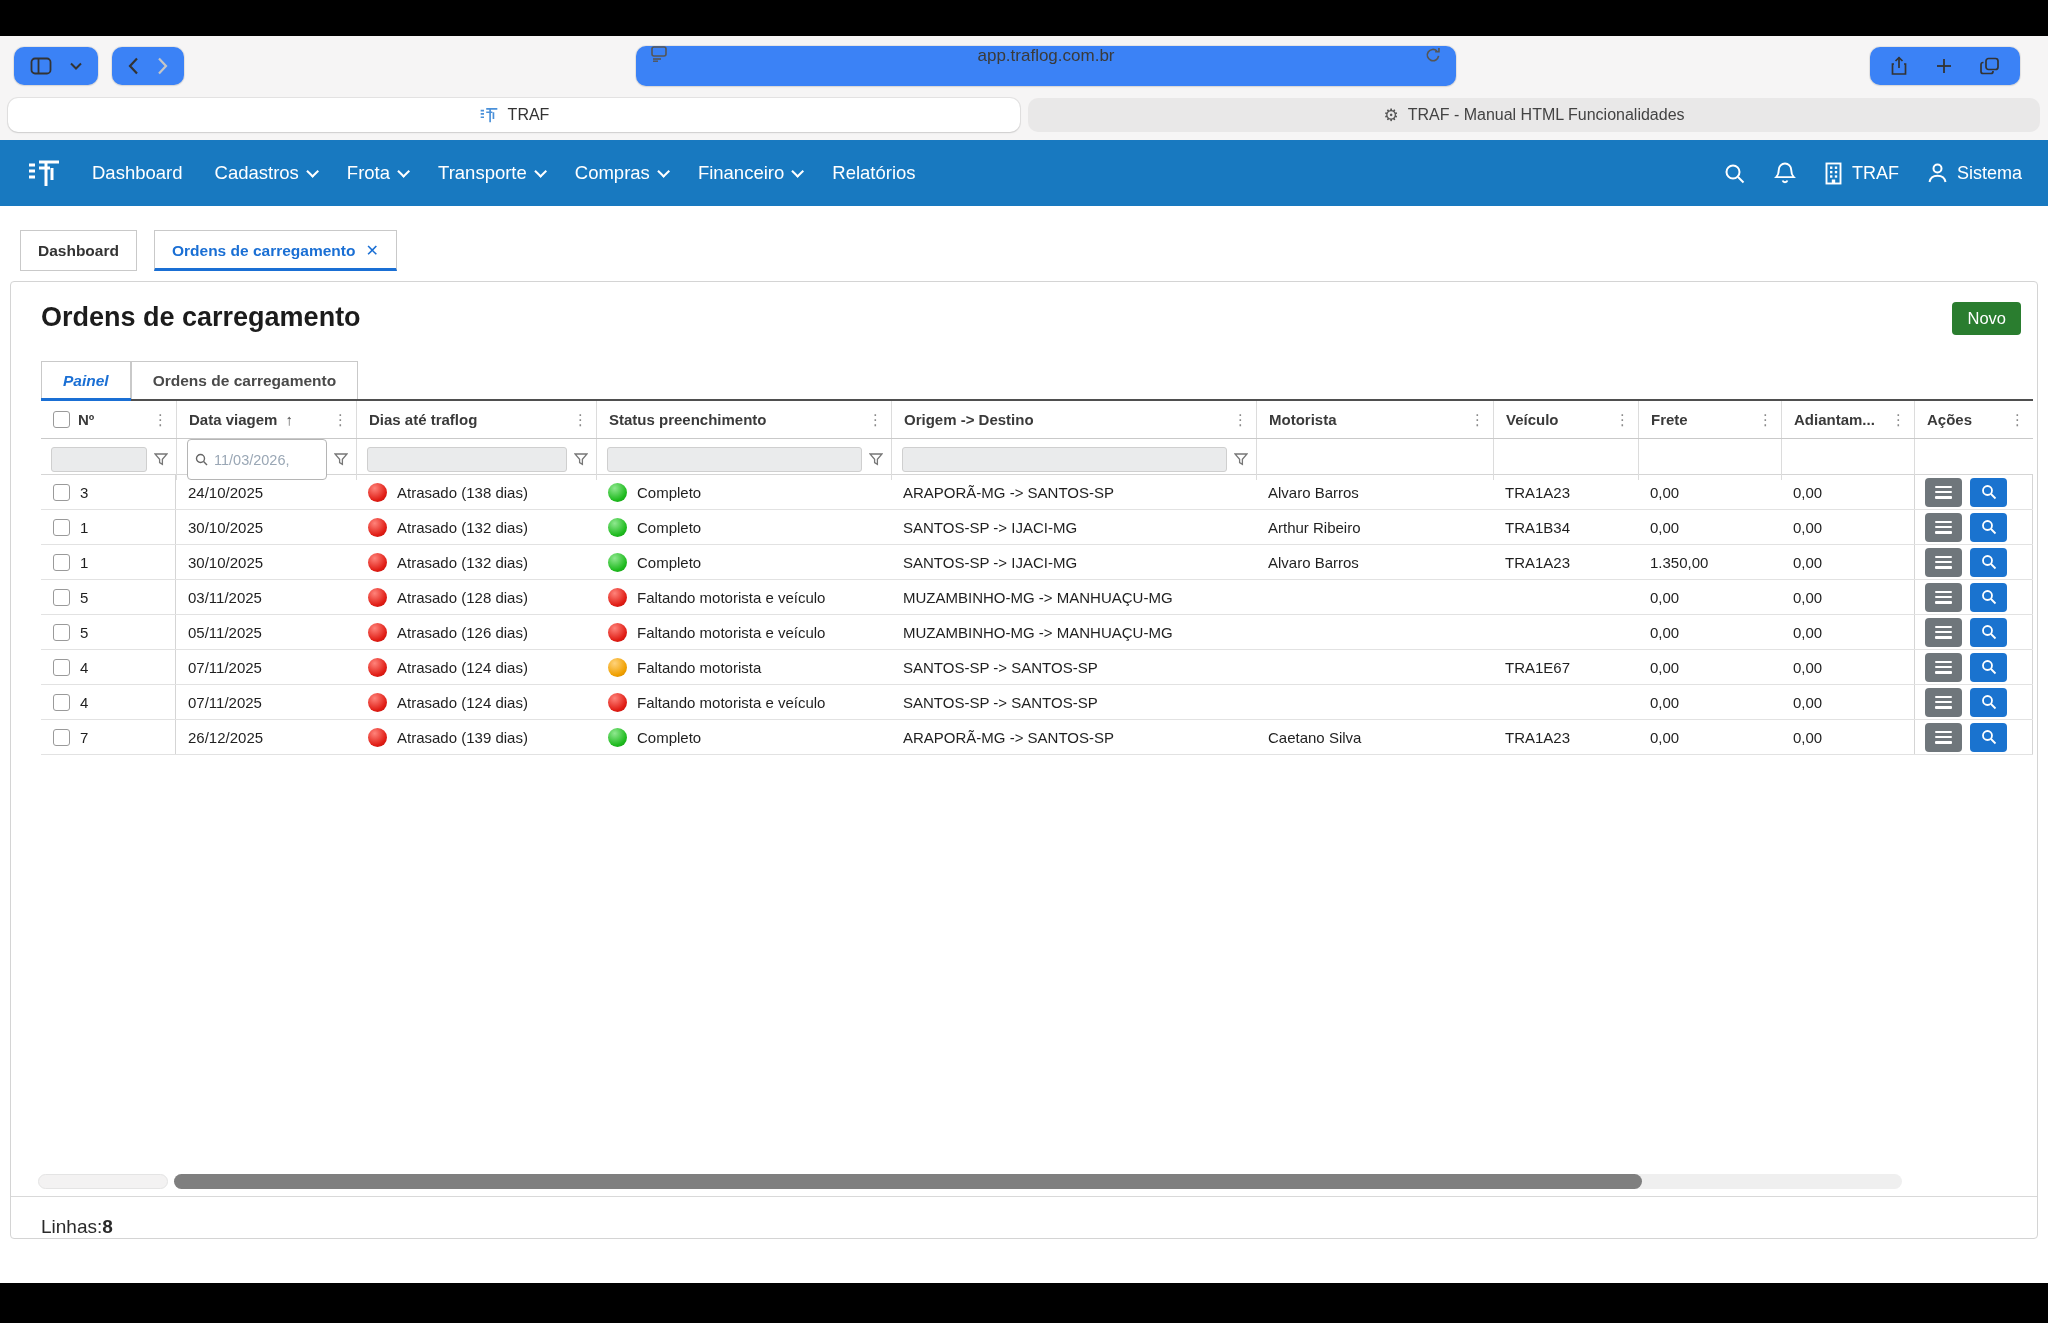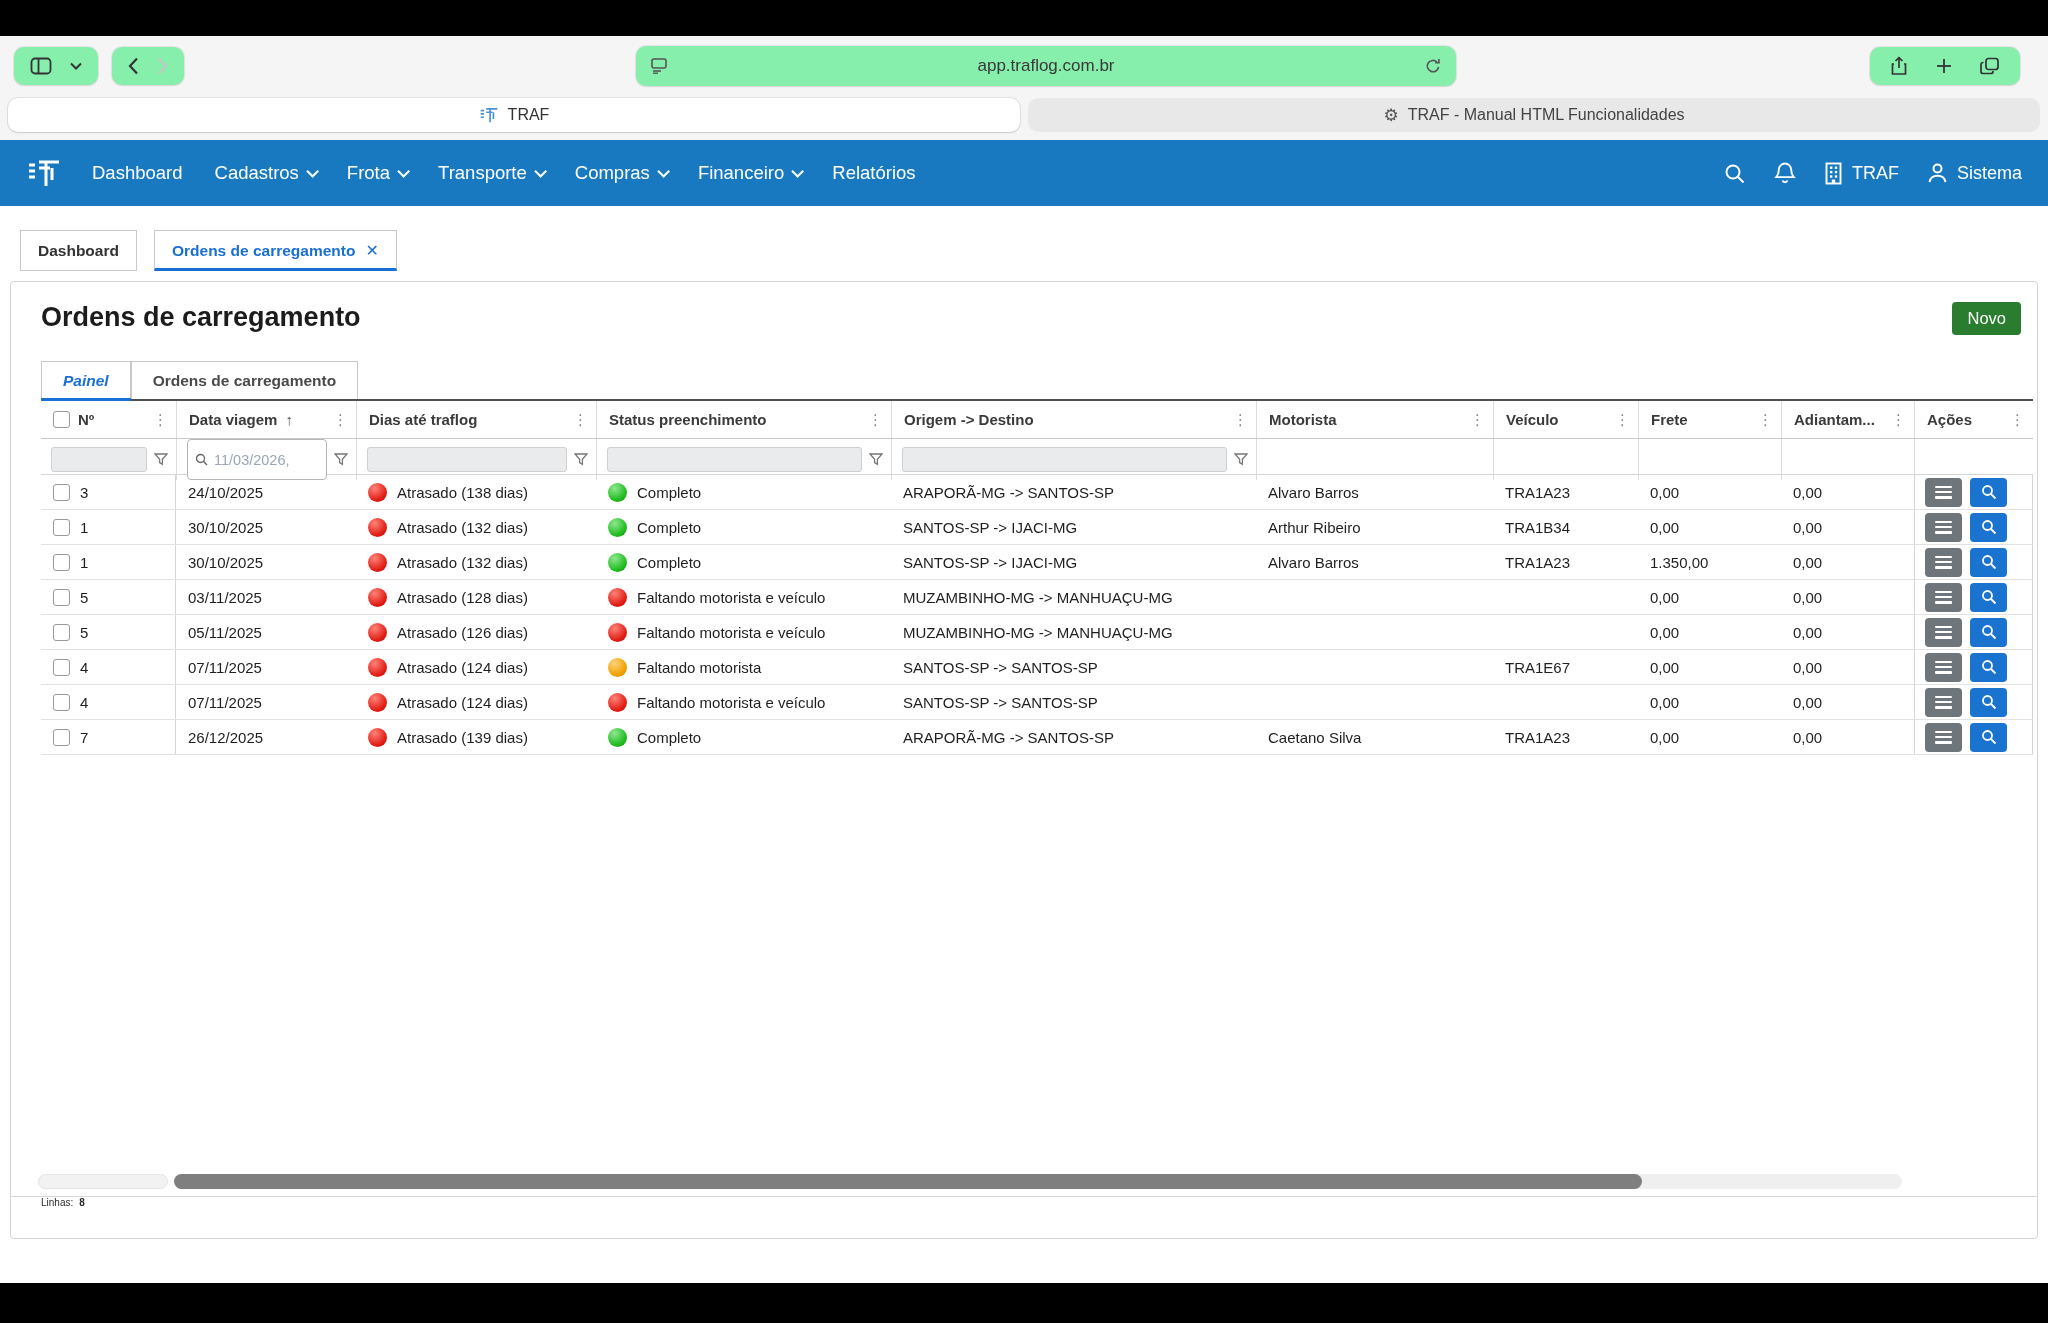--- a/index.html
+++ b/index.html
@@ -5,22 +5,22 @@
   * { margin:0; padding:0; box-sizing:border-box; }
   html,body { width:2048px; height:1323px; overflow:hidden; background:#000;
     font-family:"Liberation Sans","DejaVu Sans",sans-serif; cursor:default; }
   .letterbox { width:100%; background:#000; }
   .lb-top { height:36px; }
   .lb-bottom { height:40px; position:absolute; bottom:0; left:0; }
   .screen { width:2048px; height:1247px; background:#ffffff; display:flex; flex-direction:column; }
 
   
   .toolbar { height:60px; background:#f6f5f5; display:flex; align-items:center; padding:0 14px; position:relative; }
-  .pill { background:#86efac; border-radius:10px; box-shadow:0 0 0 1px rgba(0,0,0,.06),0 1px 2px rgba(0,0,0,.08);
-    height:38px; display:flex; align-items:center; justify-content:center; }
+  .pill { background:#3b82f6; border-radius:10px; box-shadow:0 0 0 1px rgba(0,0,0,.06),0 1px 2px rgba(0,0,0,.08);
+    height:38px; display:flex; justify-content:center; }
   .tb-group { gap:10px; padding:0 12px; margin-right:14px; }
   .tb-btn { display:flex; align-items:center; justify-content:center; padding:0 4px; }
   .urlpill { position:absolute; left:636px; width:820px; height:40px; padding:0 14px; justify-content:space-between; }
   .url-text { font-size:17px; color:#3a3a3a; }
   .tb-right { position:absolute; right:14px; gap:20px; padding:0 16px; }
 
   .tabstrip { height:44px; background:#f6f5f5; display:flex; gap:8px; padding:2px 8px 8px; }
   .btab { flex:1; border-radius:10px; display:flex; align-items:center; justify-content:center; gap:9px; font-size:16px; }
   .btab.active { background:#fff; box-shadow:0 0 0 1px rgba(0,0,0,.07),0 1px 2px rgba(0,0,0,.1); color:#333; }
   .btab.inactive { background:#e9e8e8; color:#434343; }
@@ -88,22 +88,22 @@
   .hamb { width:17px; height:13px; display:flex; flex-direction:column; justify-content:space-between; }
   .hamb i { display:block; height:2.6px; background:#fff; border-radius:1px; }
 
   .table-empty { flex:1; }
 
   
   .hscroll { position:relative; height:16px; width:1992px; margin:0 0 6px 27px; }
   .hs-lefttrack { position:absolute; left:0; top:0; width:130px; height:15px; background:#f3f2f2; border:1px solid #e4e4e4; border-radius:8px; }
   .hs-track { position:absolute; left:136px; top:0; width:1728px; height:15px; background:#efefef; border-radius:8px; }
   .hs-thumb { position:absolute; left:136px; top:0; width:1468px; height:15px; background:#7f7f7f; border-radius:8px; }
-  .card-footer { border-top:1px solid #d9d9d9; height:42px; display:flex; align-items:flex-start; padding-left:30px;
-    font-size:10px; color:#2a2a2a; gap:6px; }
+  .card-footer { border-top:1px solid #d9d9d9; height:42px; display:flex; align-items:flex-end; padding-left:30px;
+    font-size:19px; color:#2a2a2a; }
   .card-footer b { font-weight:700; }
 
   svg { display:block; }
 </style>
 </head>
 <body>
 
 <div class="letterbox lb-top"></div>
 
 <div class="screen">

